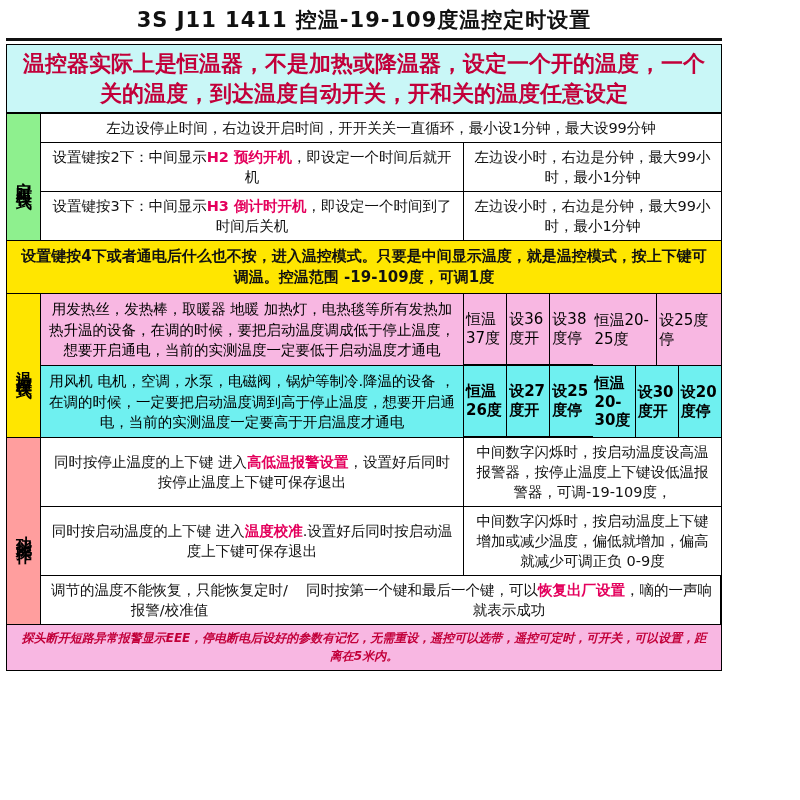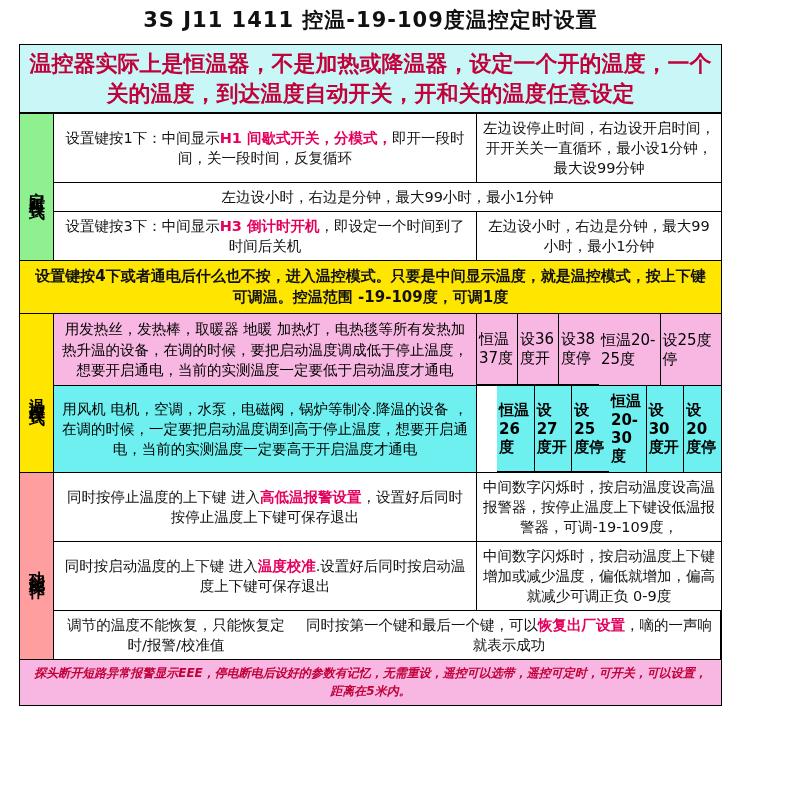--- a/index.html
+++ b/index.html
@@ -2,21 +2,21 @@
 <html><head>
 <meta charset="utf-8">
 <style>
   html,body{margin:0;padding:0;}
   body{
     width:800px;height:800px;
     background:#ffffff;
     font-family:"DejaVu Sans","Liberation Sans",sans-serif;
     overflow:hidden;
   }
-  .page{width:728px;height:800px;box-sizing:border-box;padding:4px 6px 4px 19px;display:flex;flex-direction:column;align-items:center;}
+  .page{width:728px;height:800px;box-sizing:border-box;padding:4px 6px 4px 6px;display:flex;flex-direction:column;}
 
   
   .title{
     text-align:center;
     font-size:21px;
     font-weight:bold;
     color:#111111;
     letter-spacing:1px;
     padding:2px 0 4px 0;
     white-space:nowrap;
@@ -82,21 +82,21 @@
     text-align:center;
     padding:5px 10px;
     box-sizing:border-box;
     font-weight:bold;
   }
 
   
   .tempblock{display:flex;border:1px solid #000;border-top:none;box-sizing:border-box;}
   .tempbody{flex:1;display:flex;flex-direction:column;}
   .tempgroup{display:flex;border-bottom:1px solid #000;}
-  .tempgroup:last-child{border-bottom:none;gap:20px;}
+  .tempgroup:last-child{border-bottom:none;}
   .tdesc{
     flex:0 0 423px;
     border-right:1px solid #000;
     padding:5px 7px;
     box-sizing:border-box;
     font-size:14.5px;line-height:1.4;text-align:center;
     display:flex;align-items:center;justify-content:center;
   }
   .tdesc.pink{background:#f8b7e2;}
   .tdesc.cyan{background:#6ff0f0;}
@@ -138,29 +138,29 @@
   <div class="title">3S  J11  1411  控温-19-109度温控定时设置</div>
   <div class="title-underline"></div>
 
   <div class="intro">温控器实际上是恒温器，不是加热或降温器，设定一个开的温度，一个关的温度，到达温度自动开关，开和关的温度任意设定</div>
 
   <div class="block first">
     <div class="sidelabel timer">定时模式</div>
     <div class="rows">
 
       <div class="row">
-        <div class="cell left">
-          <span>
-            <span>设置键按1下：中间显示</span><span class="red">H1 间歇式开关，分模式，</span><span>即开一段时间，关一段时间，反复循环</span>
-          </span>
-        </div>
         <div class="cell right">左边设停止时间，右边设开启时间，开开关关一直循环，最小设1分钟，最大设99分钟</div>
       </div>
 
       <div class="row">
+        <div class="cell left">
+          <span>
+            <span>设置键按2下：中间显示</span><span class="red">H2 预约开机</span><span>，即设定一个时间后就开机</span>
+          </span>
+        </div>
         <div class="cell right">左边设小时，右边是分钟，最大99小时，最小1分钟</div>
       </div>
 
       <div class="row">
         <div class="cell left">
           <span>
             <span>设置键按3下：中间显示</span><span class="red">H3 倒计时开机</span><span>，即设定一个时间到了时间后关机</span>
           </span>
         </div>
         <div class="cell right">左边设小时，右边是分钟，最大99小时，最小1分钟</div>

